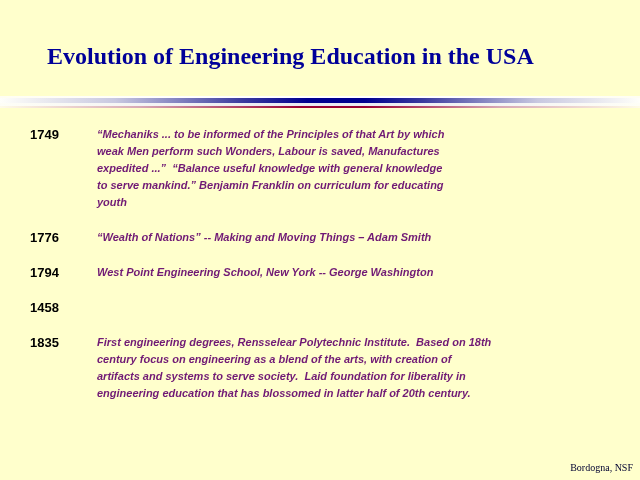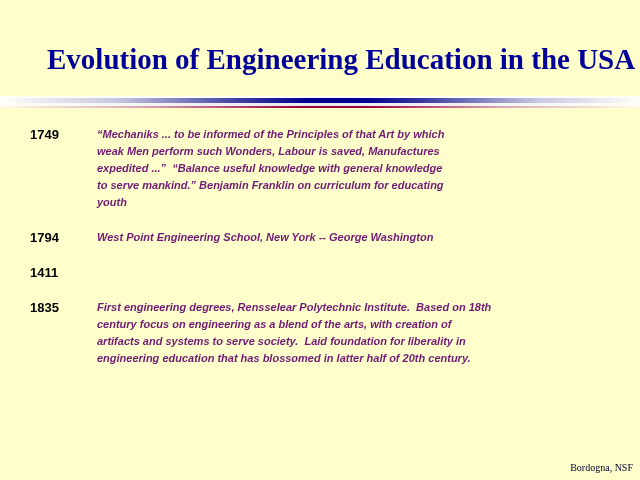--- a/index.html
+++ b/index.html
@@ -14,21 +14,21 @@
     overflow: hidden;
     background: #FFFFCC;
     font-family: "Liberation Sans", "DejaVu Sans", sans-serif;
   }
   .title {
     position: absolute;
     left: 47px;
     top: 43px;
     font-family: "Liberation Serif", "DejaVu Serif", serif;
     font-weight: bold;
-    font-size: 29px;
+    font-size: 24px;
     color: #000099;
     white-space: nowrap;
   }
   .divider {
     position: absolute;
     left: 0;
     top: 96px;
     width: 640px;
   }
   .d-white {
@@ -102,29 +102,33 @@
 
     <div class="entry">
       <div class="year">1749</div>
       <div class="text">“Mechaniks ... to be informed of the Principles of that Art by which
 weak Men perform such Wonders, Labour is saved, Manufactures
 expedited ...”  “Balance useful knowledge with general knowledge
 to serve mankind.” Benjamin Franklin on curriculum for educating
 youth</div>
     </div>
 
+    <div class="entry">
+      <div class="year">1776</div>
+      <div class="text">“Wealth of Nations” -- Making and Moving Things – Adam Smith</div>
+    </div>
 
     <div class="entry">
       <div class="year">1794</div>
       <div class="text">West Point Engineering School, New York -- George Washington</div>
     </div>
 
 
     <div class="entry">
-      <div class="year">1411</div>
+      <div class="year">1458</div>
     </div>
 
     <div class="entry">
       <div class="year">1835</div>
       <div class="text">First engineering degrees, Rensselear Polytechnic Institute.  Based on 18th
 century focus on engineering as a blend of the arts, with creation of
 artifacts and systems to serve society.  Laid foundation for liberality in
 engineering education that has blossomed in latter half of 20th century.</div>
     </div>
 

